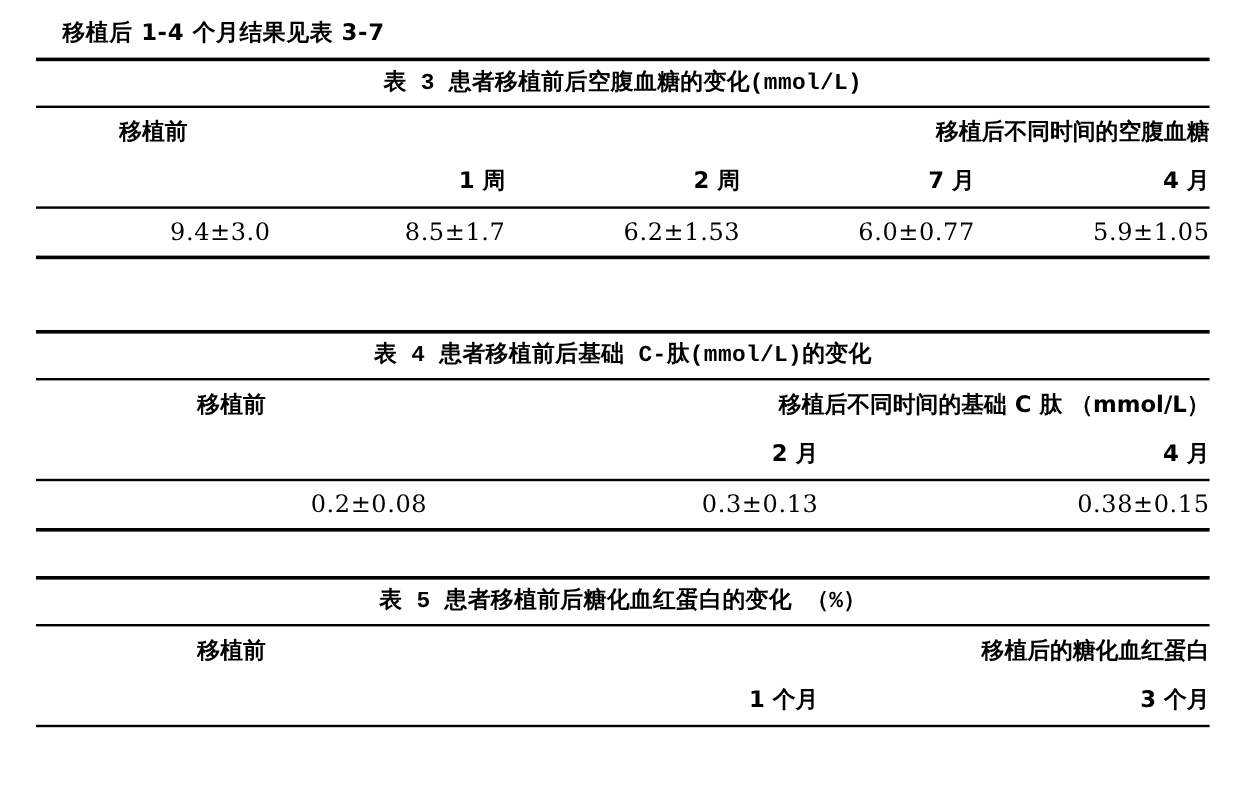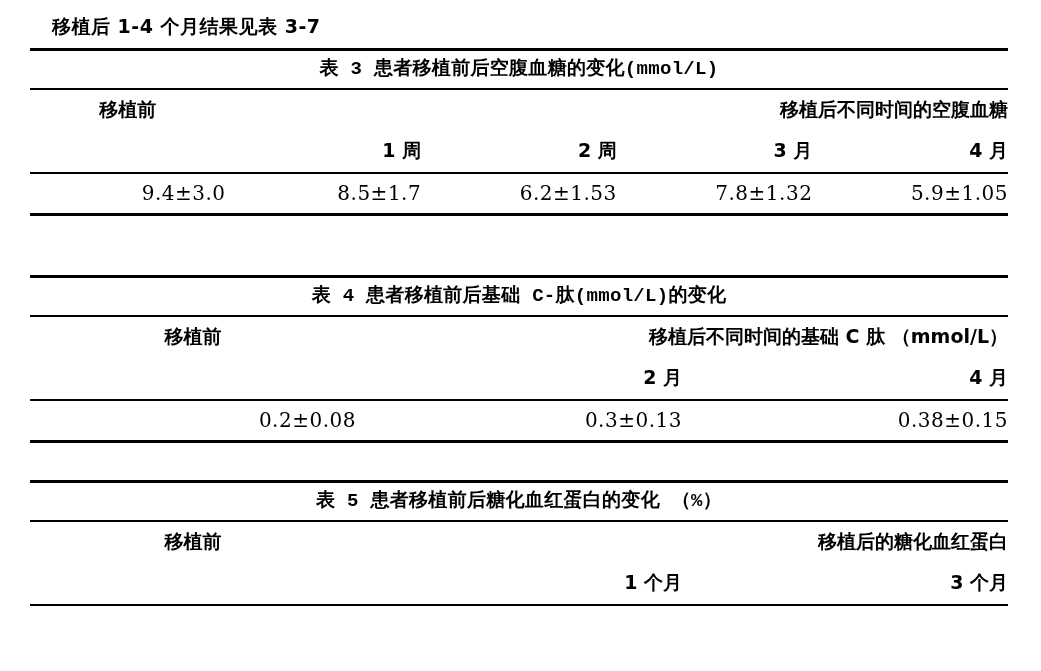--- a/index.html
+++ b/index.html
@@ -95,33 +95,33 @@
     <table class="t">
       <tbody>
           <tr>
         <td class="hdr-left" style="width:20%;">移植前</td>
         <td colspan="4">移植后不同时间的空腹血糖</td>
       </tr>
       <tr>
         <td style="width:20%;"></td>
         <td style="width:20%;">1 周</td>
         <td style="width:20%;">2 周</td>
-        <td style="width:20%;">3 月</td>
+        <td style="width:20%;">7 月</td>
         <td style="width:20%;">4 月</td>
       </tr>
     </tbody>
       </table>
     <div class="rule-thin"></div>
     <table class="t">
       <tbody>
           <tr>
         <td class="num" style="width:20%;">9.4±3.0</td>
         <td class="num" style="width:20%;">8.5±1.7</td>
         <td class="num" style="width:20%;">6.2±1.53</td>
-        <td class="num" style="width:20%;">7.8±1.32</td>
+        <td class="num" style="width:20%;">6.0±0.77</td>
         <td class="num" style="width:20%;">5.9±1.05</td>
       </tr>
     </tbody>
       </table>
     <div class="rule-thick"></div>
   </div>
 
   <div class="table-block" style="top:275px;">
     <div class="rule-thick"></div>
     <div class="tbl-caption">表 4   患者移植前后基础 C-肽(mmol/L)的变化</div>

